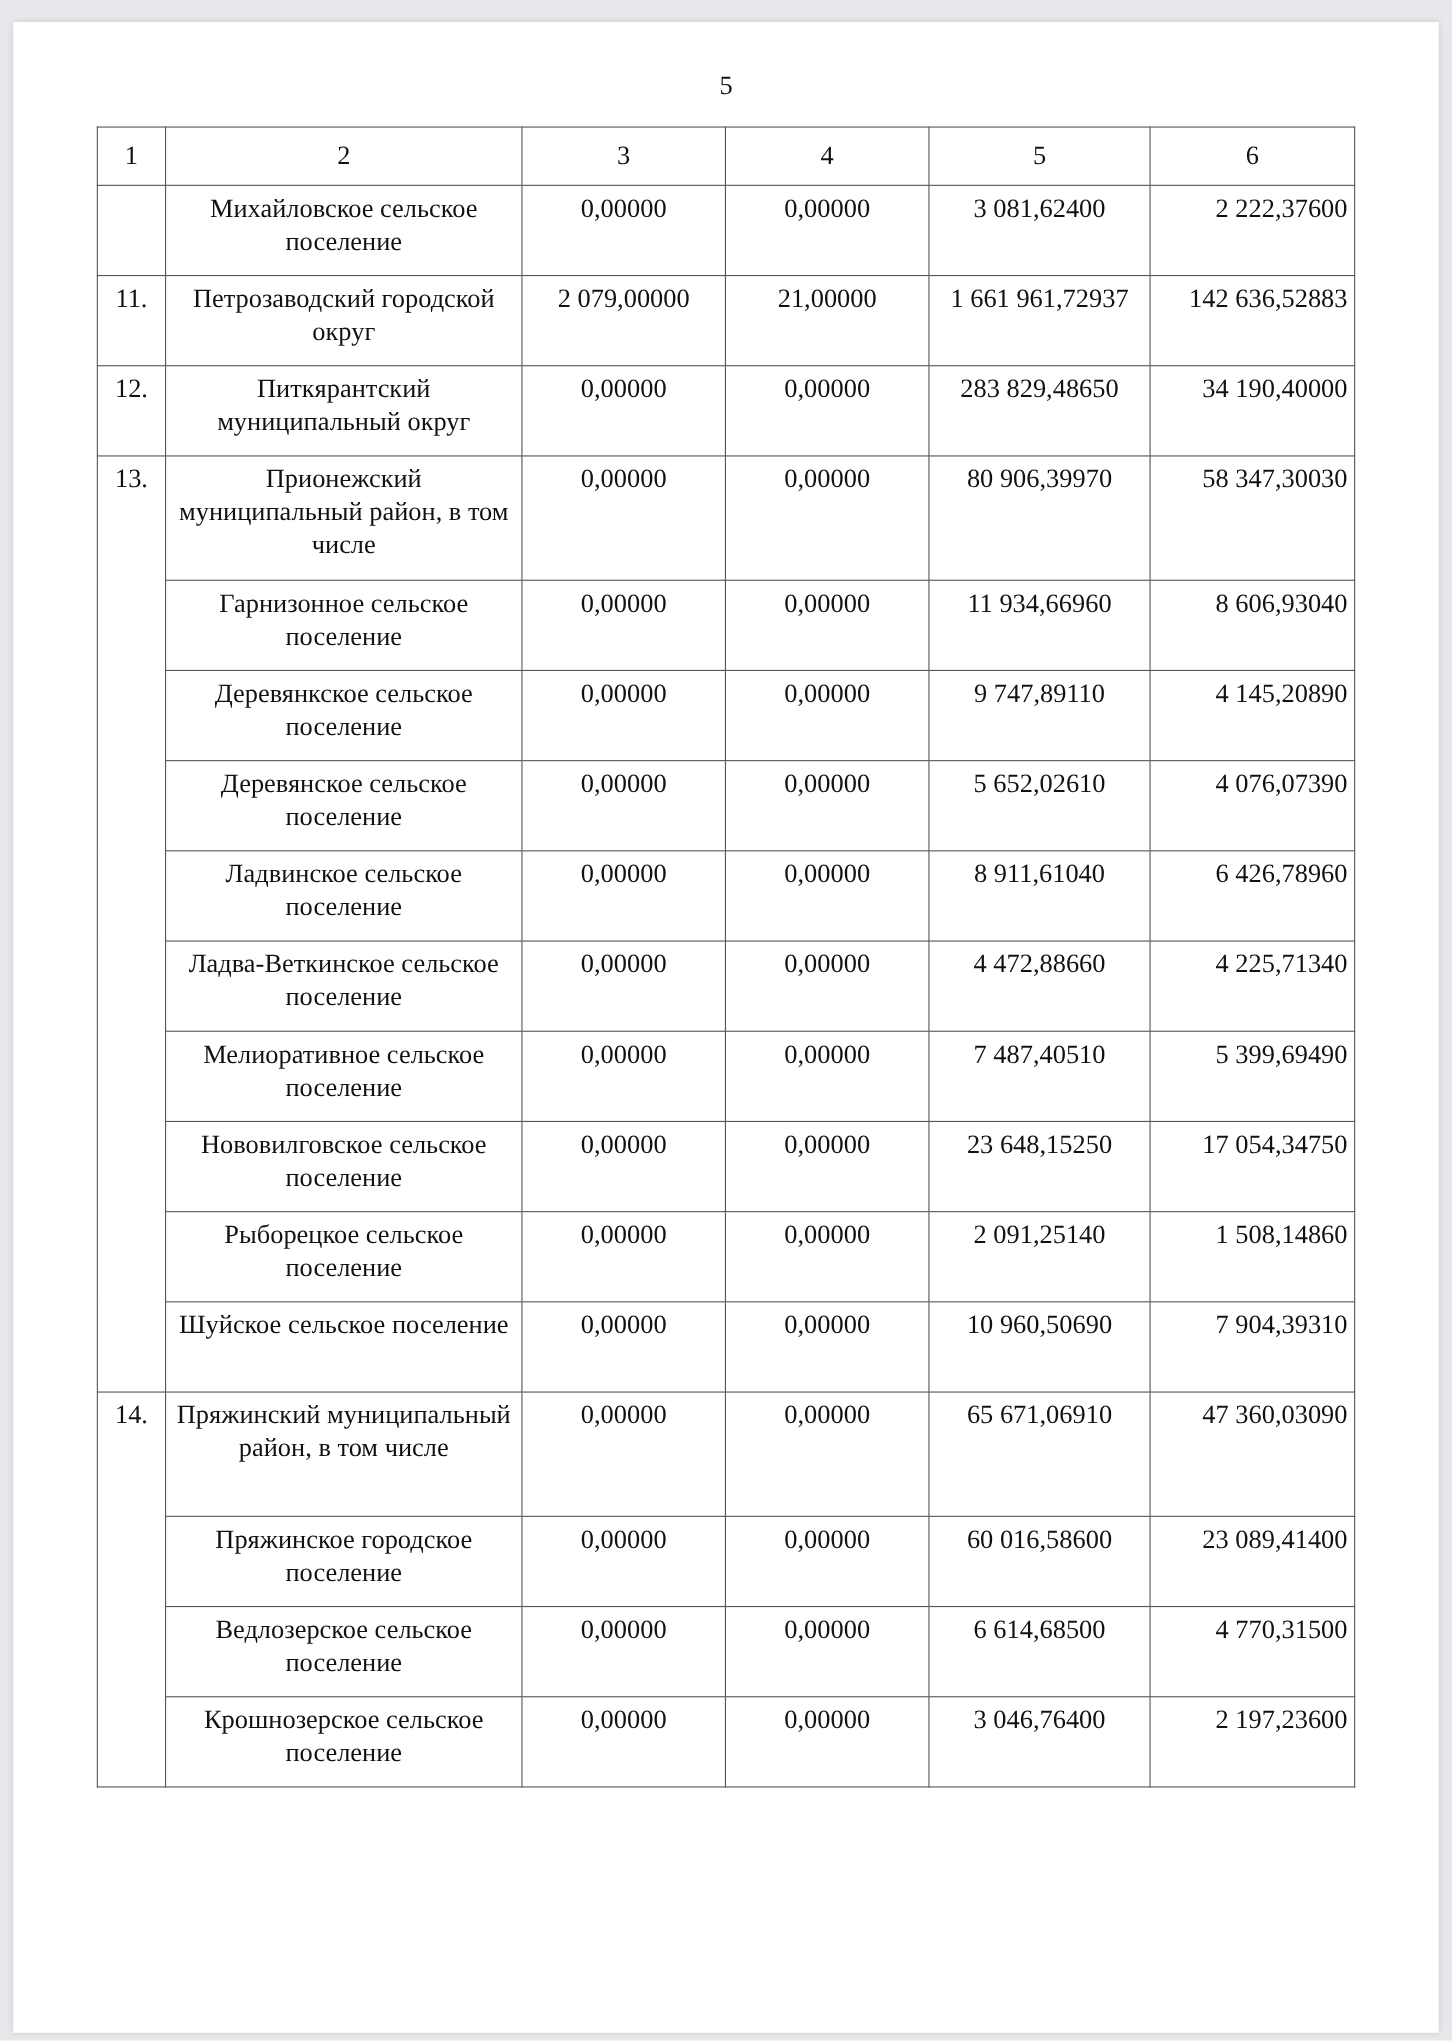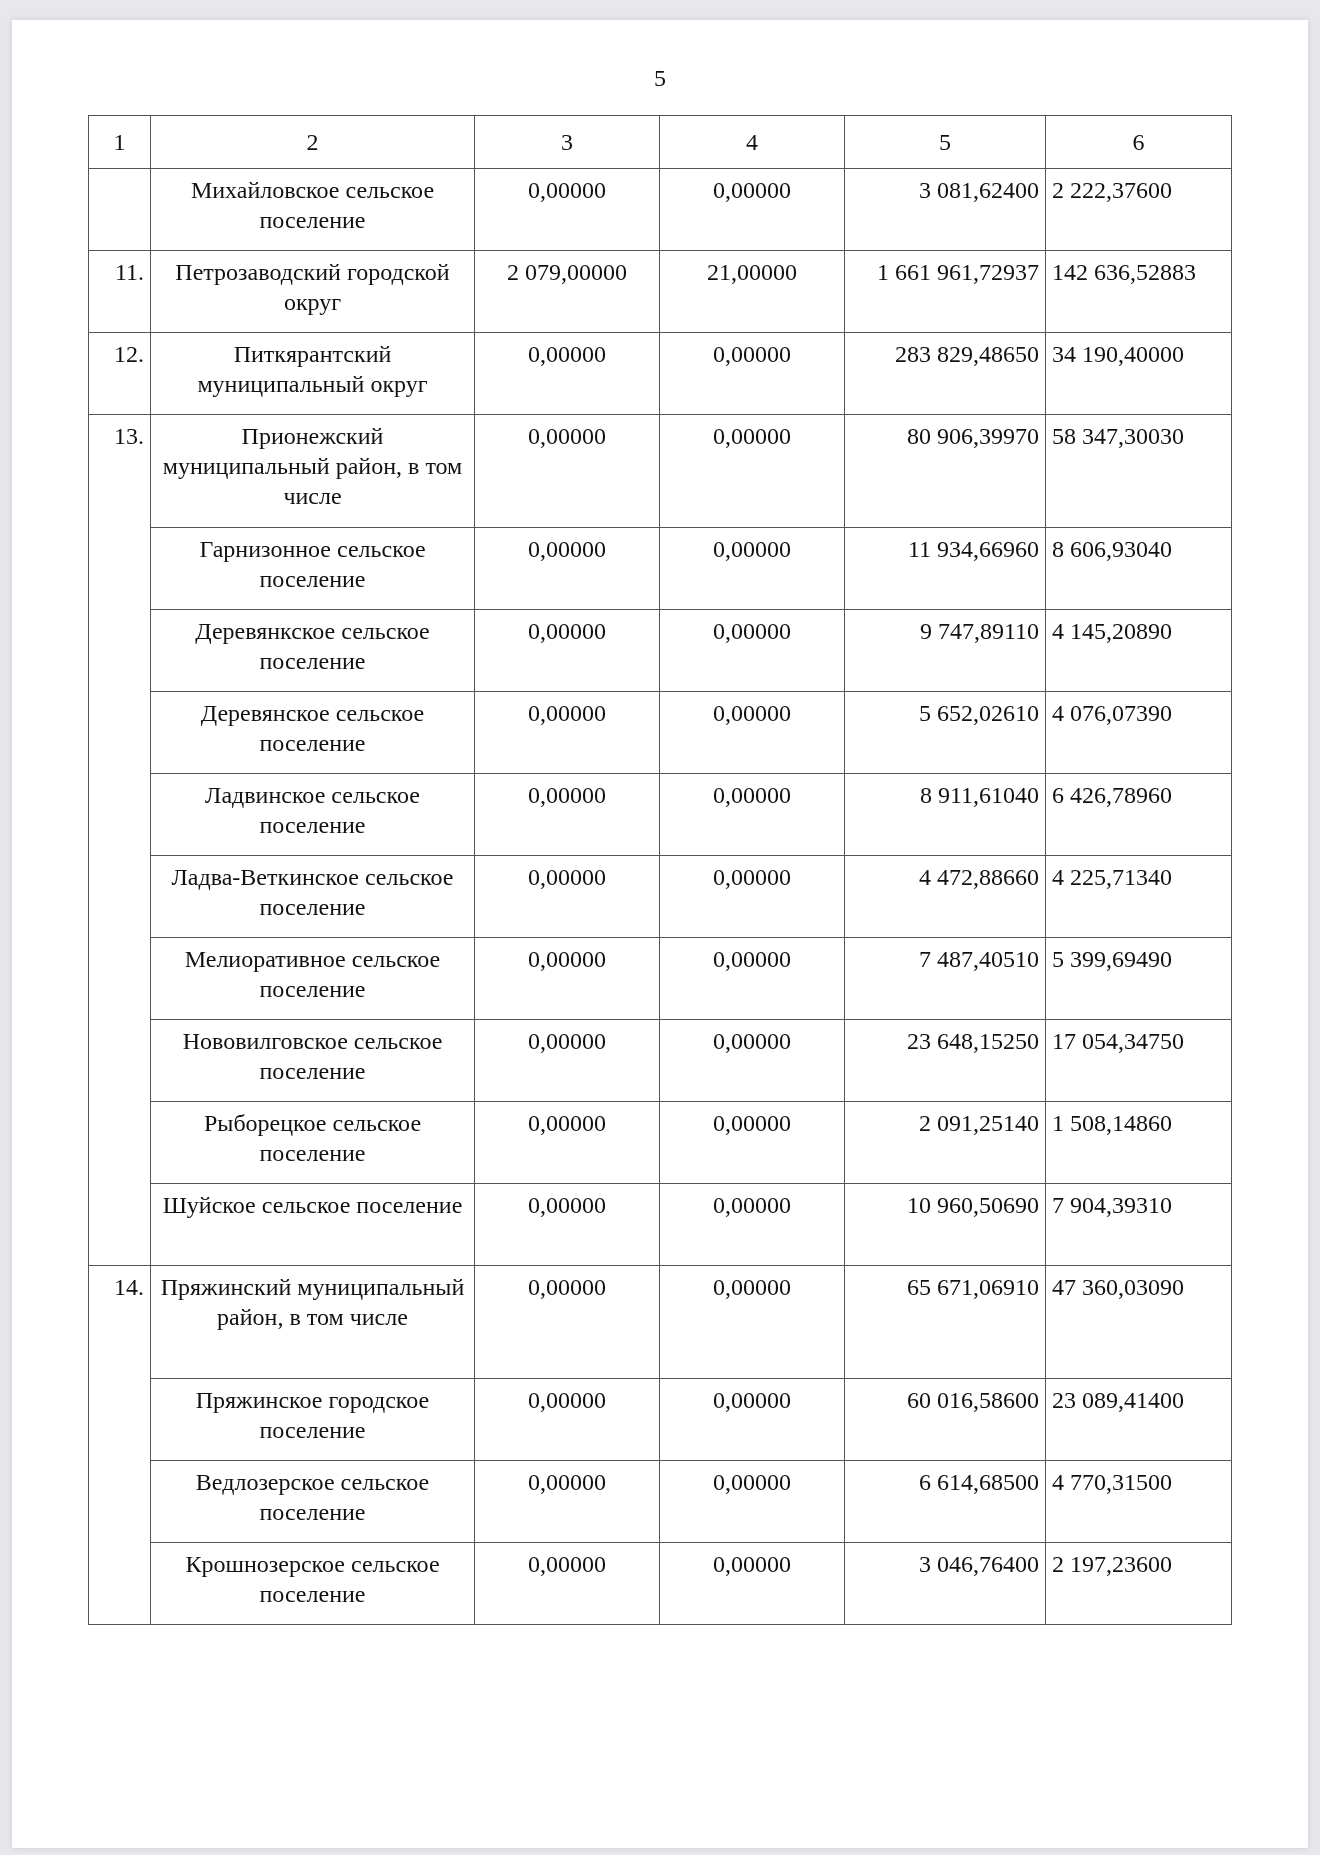--- a/index.html
+++ b/index.html
@@ -25,26 +25,26 @@
     border-collapse: collapse;
     table-layout: fixed;
     font-size: 24px; line-height: 30px;
   }
   table.data td {
     border: 1.5px solid #555;
     vertical-align: top;
     padding: 6px 6px 6px 6px;
     box-sizing: border-box;
   }
-  td.c1 { width: 62px; text-align: right; padding-right: 12px; }
+  td.c1 { width: 62px; text-align: center; padding-right: 12px; }
   td.c2 { width: 324px; text-align: center; padding-left: 7px; padding-right: 2px; }
   td.c3 { width: 185px; text-align: center; }
   td.c4 { width: 185px; text-align: center; }
-  td.c5 { width: 201px; text-align: right; }
-  td.c6 { width: 186px; text-align: left; }
+  td.c5 { width: 201px; text-align: center; }
+  td.c6 { width: 186px; text-align: right; }
   tr.header td { height: 53px; text-align: center; vertical-align: middle; padding: 0; }
   tr.r2 td { height: 82px; }
   tr.r3 td { height: 113px; }
 </style>
 </head>
 <body>
 
 <div class="page">
   <div class="page-number">5</div>
 

